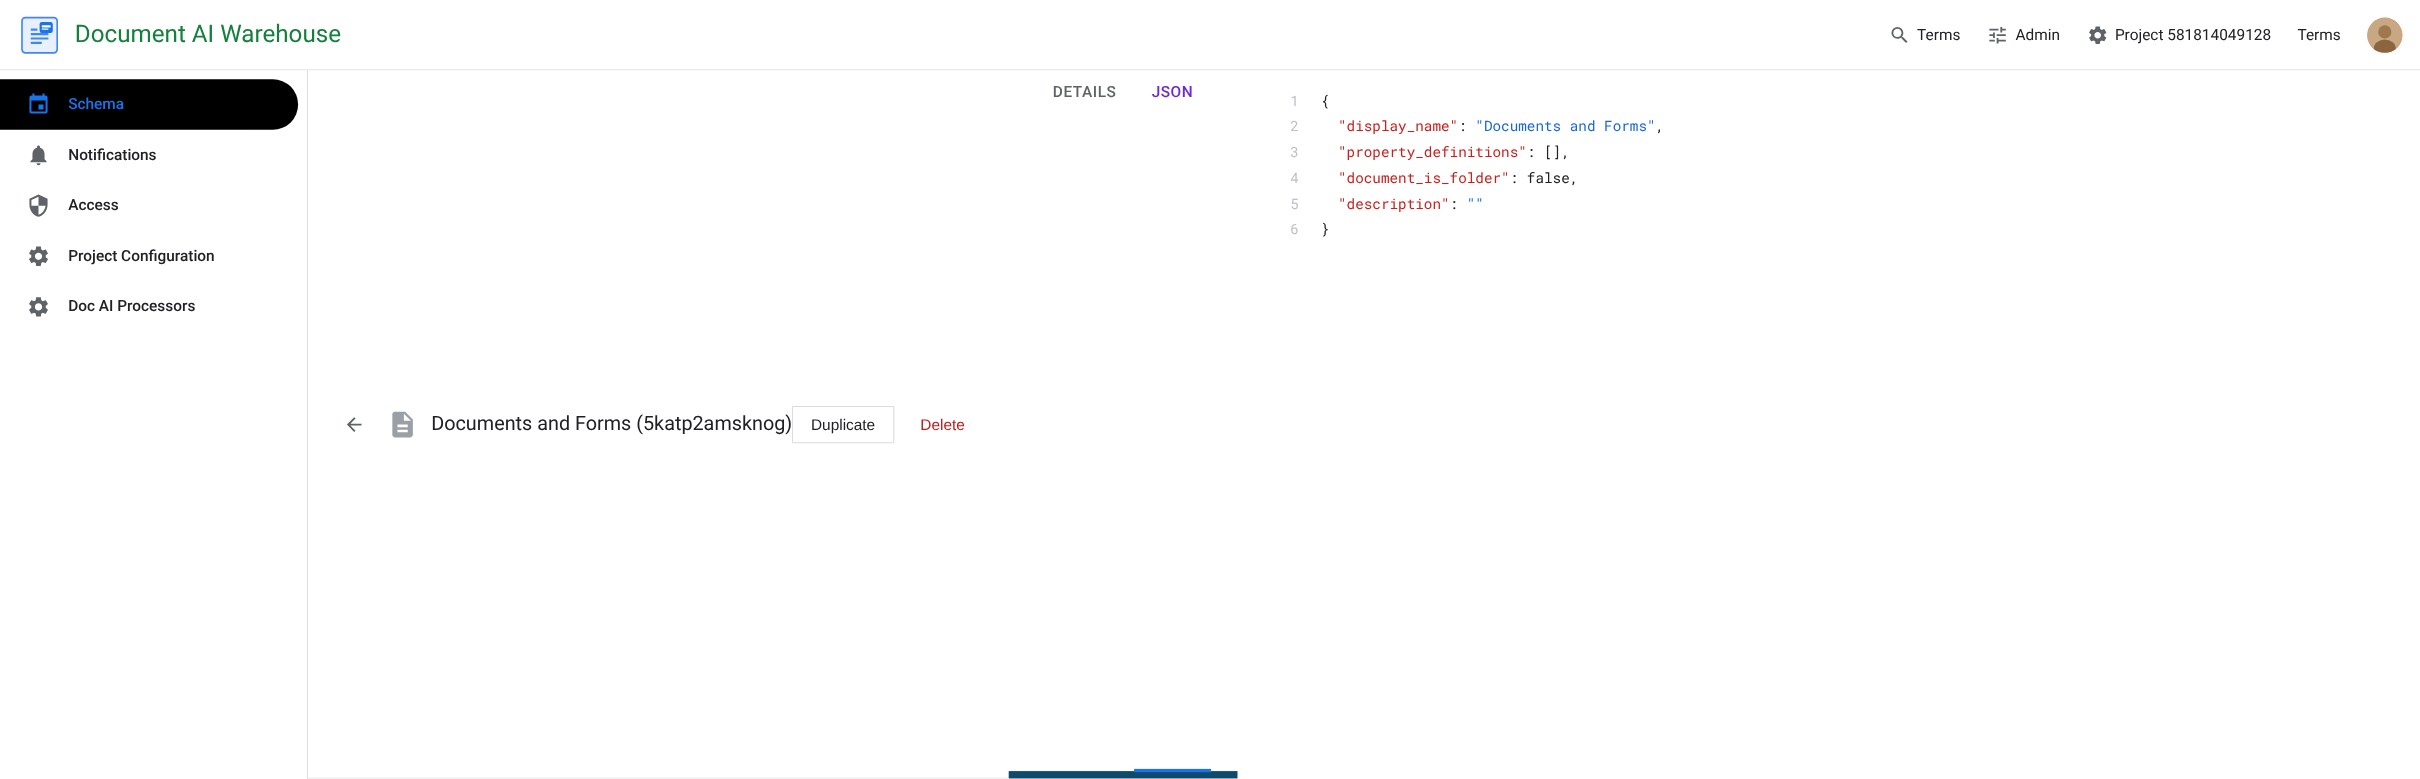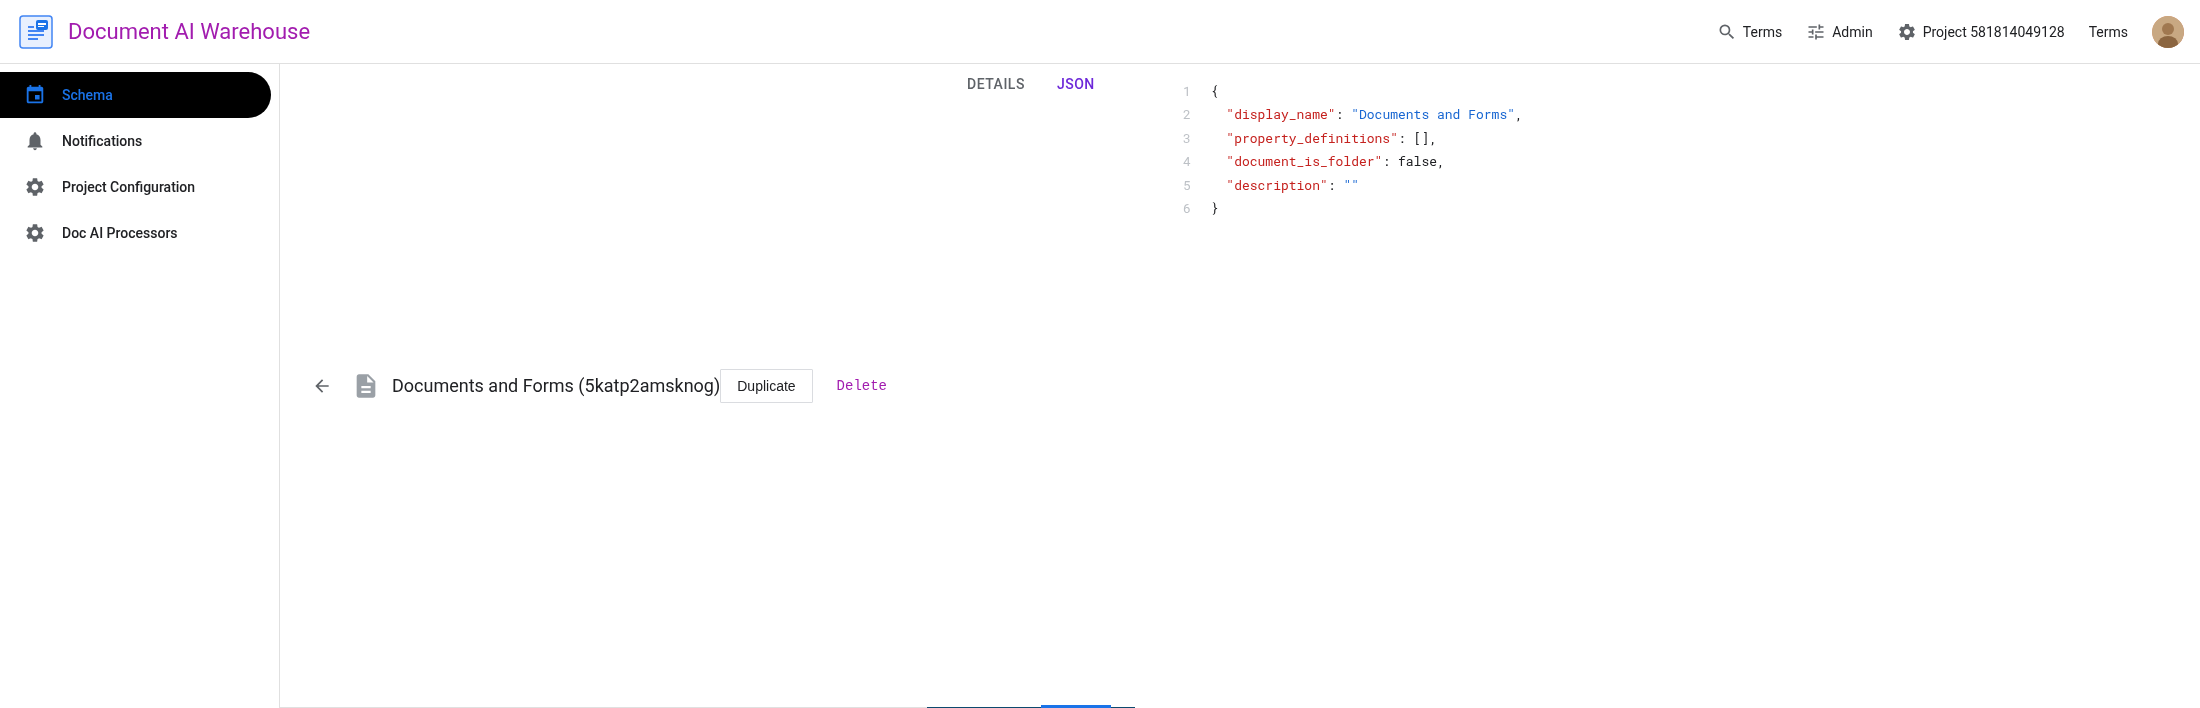--- a/index.html
+++ b/index.html
@@ -20,21 +20,21 @@
       gap: 12px;
       flex: 0 0 auto;
     }
     .header-logo-icon {
       width: 40px;
       height: 40px;
     }
     .header-title {
       font-size: 22px;
       font-weight: 400;
-      color: #a21caf;
+      color: #15803d;
       white-space: nowrap;
     }
     .header-spacer { flex: 1; }
     .header-actions {
       display: flex;
       align-items: center;
       gap: 24px;
     }
     .header-action-item {
       display: flex;
@@ -158,31 +158,30 @@
       background: #fff;
       color: #202124;
       font-size: 14px;
       cursor: pointer;
       font-weight: 500;
     }
     .btn-delete {
       padding: 8px 16px;
       border: none;
       background: transparent;
-      color: #a21caf;
+      color: #b91c1c;
       font-size: 14px;
       cursor: pointer;
       font-weight: 500;
-      font-family: Liberation Mono, monospace;
     }
 
     
     .tabs {
       display: flex;
-      border-bottom: 1px solid #0c4a6e;
+      border-bottom: 7px solid #0c4a6e;
       padding: 0 24px;
     }
     .tab {
       padding: 12px 16px;
       cursor: pointer;
       font-size: 14px;
       font-weight: 500;
       color: #5f6368;
       border-bottom: 3px solid transparent;
       margin-bottom: -1px;
@@ -285,20 +284,28 @@
       <span class="sidebar-item-icon">
         <svg width="22" height="22" viewBox="0 0 24 24" fill="currentColor">
           <path d="M12 22c1.1 0 2-.9 2-2h-4c0 1.1.9 2 2 2zm6-6v-5c0-3.07-1.64-5.64-4.5-6.32V4c0-.83-.67-1.5-1.5-1.5s-1.5.67-1.5 1.5v.68C7.63 5.36 6 7.92 6 11v5l-2 2v1h16v-1l-2-2z"></path>
         </svg>
       </span>
       <span class="sidebar-item-label">Notifications</span>
     </div>
     <div class="sidebar-item">
       <span class="sidebar-item-icon">
         <svg width="22" height="22" viewBox="0 0 24 24" fill="currentColor">
+          <path d="M12 1L3 5v6c0 5.55 3.84 10.74 9 12 5.16-1.26 9-6.45 9-12V5l-9-4zm0 10.99h7c-.53 4.12-3.28 7.79-7 8.94V12H5V6.3l7-3.11v8.8z"></path>
+        </svg>
+      </span>
+      <span class="sidebar-item-label">Access</span>
+    </div>
+    <div class="sidebar-item">
+      <span class="sidebar-item-icon">
+        <svg width="22" height="22" viewBox="0 0 24 24" fill="currentColor">
           <path d="M19.14,12.94c0.04-0.3,0.06-0.61,0.06-0.94c0-0.32-0.02-0.64-0.07-0.94l2.03-1.58c0.18-0.14,0.23-0.41,0.12-0.61 l-1.92-3.32c-0.12-0.22-0.37-0.29-0.59-0.22l-2.39,0.96c-0.5-0.38-1.03-0.7-1.62-0.94L14.4,2.81c-0.04-0.24-0.24-0.41-0.48-0.41 h-3.84c-0.24,0-0.43,0.17-0.47,0.41L9.25,5.35C8.66,5.59,8.12,5.92,7.63,6.29L5.24,5.33c-0.22-0.08-0.47,0-0.59,0.22L2.74,8.87 C2.62,9.08,2.66,9.34,2.86,9.48l2.03,1.58C4.84,11.36,4.8,11.69,4.8,12s0.02,0.64,0.07,0.94l-2.03,1.58 c-0.18,0.14-0.23,0.41-0.12,0.61l1.92,3.32c0.12,0.22,0.37,0.29,0.59,0.22l2.39-0.96c0.5,0.38,1.03,0.7,1.62,0.94l0.36,2.54 c0.05,0.24,0.24,0.41,0.48,0.41h3.84c0.24,0,0.44-0.17,0.47-0.41l0.36-2.54c0.59-0.24,1.13-0.56,1.62-0.94l2.39,0.96 c0.22,0.08,0.47,0,0.59-0.22l1.92-3.32c0.12-0.22,0.07-0.47-0.12-0.61L19.14,12.94z M12,15.6c-1.98,0-3.6-1.62-3.6-3.6 s1.62-3.6,3.6-3.6s3.6,1.62,3.6,3.6S13.98,15.6,12,15.6z"></path>
         </svg>
       </span>
       <span class="sidebar-item-label">Project Configuration</span>
     </div>
     <div class="sidebar-item">
       <span class="sidebar-item-icon">
         <svg width="22" height="22" viewBox="0 0 24 24" fill="currentColor">
           <path d="M19.14,12.94c0.04-0.3,0.06-0.61,0.06-0.94c0-0.32-0.02-0.64-0.07-0.94l2.03-1.58c0.18-0.14,0.23-0.41,0.12-0.61 l-1.92-3.32c-0.12-0.22-0.37-0.29-0.59-0.22l-2.39,0.96c-0.5-0.38-1.03-0.7-1.62-0.94L14.4,2.81c-0.04-0.24-0.24-0.41-0.48-0.41 h-3.84c-0.24,0-0.43,0.17-0.47,0.41L9.25,5.35C8.66,5.59,8.12,5.92,7.63,6.29L5.24,5.33c-0.22-0.08-0.47,0-0.59,0.22L2.74,8.87 C2.62,9.08,2.66,9.34,2.86,9.48l2.03,1.58C4.84,11.36,4.8,11.69,4.8,12s0.02,0.64,0.07,0.94l-2.03,1.58 c-0.18,0.14-0.23,0.41-0.12,0.61l1.92,3.32c0.12,0.22,0.37,0.29,0.59,0.22l2.39-0.96c0.5,0.38,1.03,0.7,1.62,0.94l0.36,2.54 c0.05,0.24,0.24,0.41,0.48,0.41h3.84c0.24,0,0.44-0.17,0.47-0.41l0.36-2.54c0.59-0.24,1.13-0.56,1.62-0.94l2.39,0.96 c0.22,0.08,0.47,0,0.59-0.22l1.92-3.32c0.12-0.22,0.07-0.47-0.12-0.61L19.14,12.94z M12,15.6c-1.98,0-3.6-1.62-3.6-3.6 s1.62-3.6,3.6-3.6s3.6,1.62,3.6,3.6S13.98,15.6,12,15.6z"></path>
         </svg>

